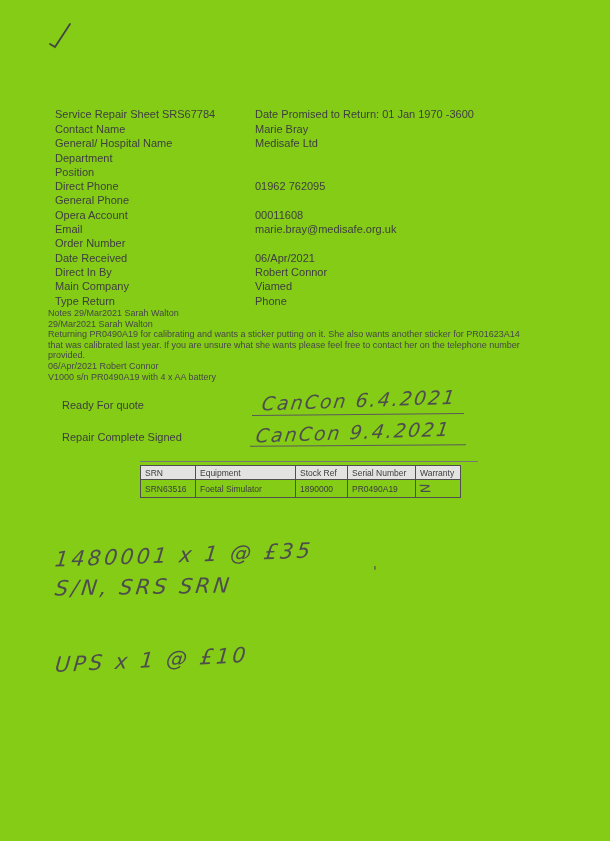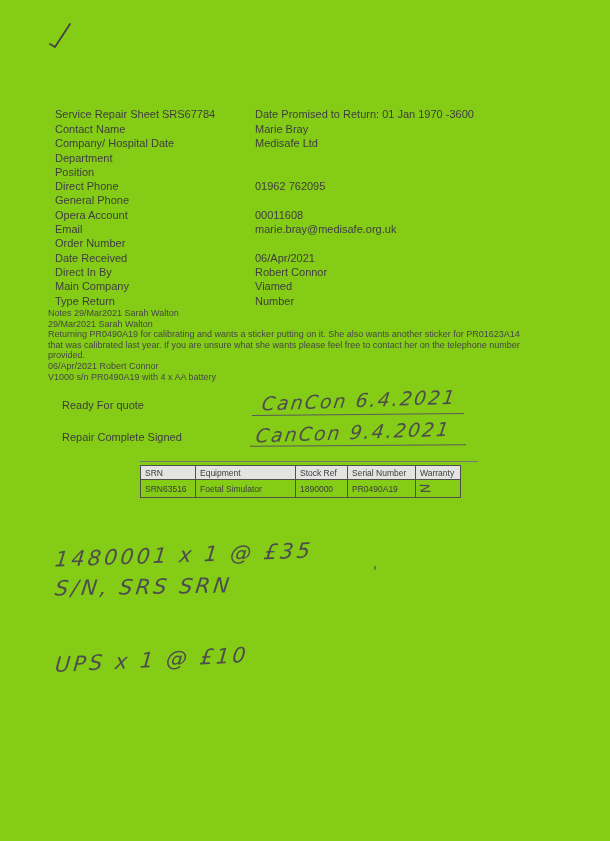--- a/index.html
+++ b/index.html
@@ -83,21 +83,21 @@
 
   <div class="doc-title">Service Repair Sheet SRS67784</div>
   <div class="date-promised">Date Promised to Return: 01 Jan 1970 -3600</div>
 
   <div class="fields">
     <div class="field-row">
       <span class="flabel">Contact Name</span>
       <span class="fvalue">Marie Bray</span>
     </div>
     <div class="field-row">
-      <span class="flabel">Company/ Hospital Date</span>
+      <span class="flabel">General/ Hospital Name</span>
       <span class="fvalue">Medisafe Ltd</span>
     </div>
     <div class="field-row">
       <span class="flabel">Department</span>
       <span class="fvalue"></span>
     </div>
     <div class="field-row">
       <span class="flabel">Position</span>
       <span class="fvalue"></span>
     </div>
@@ -128,21 +128,21 @@
     <div class="field-row">
       <span class="flabel">Direct In By</span>
       <span class="fvalue">Robert Connor</span>
     </div>
     <div class="field-row">
       <span class="flabel">Main Company</span>
       <span class="fvalue">Viamed</span>
     </div>
     <div class="field-row">
       <span class="flabel">Type Return</span>
-      <span class="fvalue">Number</span>
+      <span class="fvalue">Phone</span>
     </div>
   </div>
 
   <div class="notes">
     <div>Notes 29/Mar2021 Sarah Walton</div>
     <div>29/Mar2021 Sarah Walton</div>
     <div>Returning PR0490A19 for calibrating and wants a sticker putting on it.  She also wants another sticker for PR01623A14</div>
     <div>that was calibrated last year.  If you are unsure what she wants please feel free to contact her on the telephone number</div>
     <div>provided.</div>
     <div>06/Apr/2021 Robert Connor</div>

